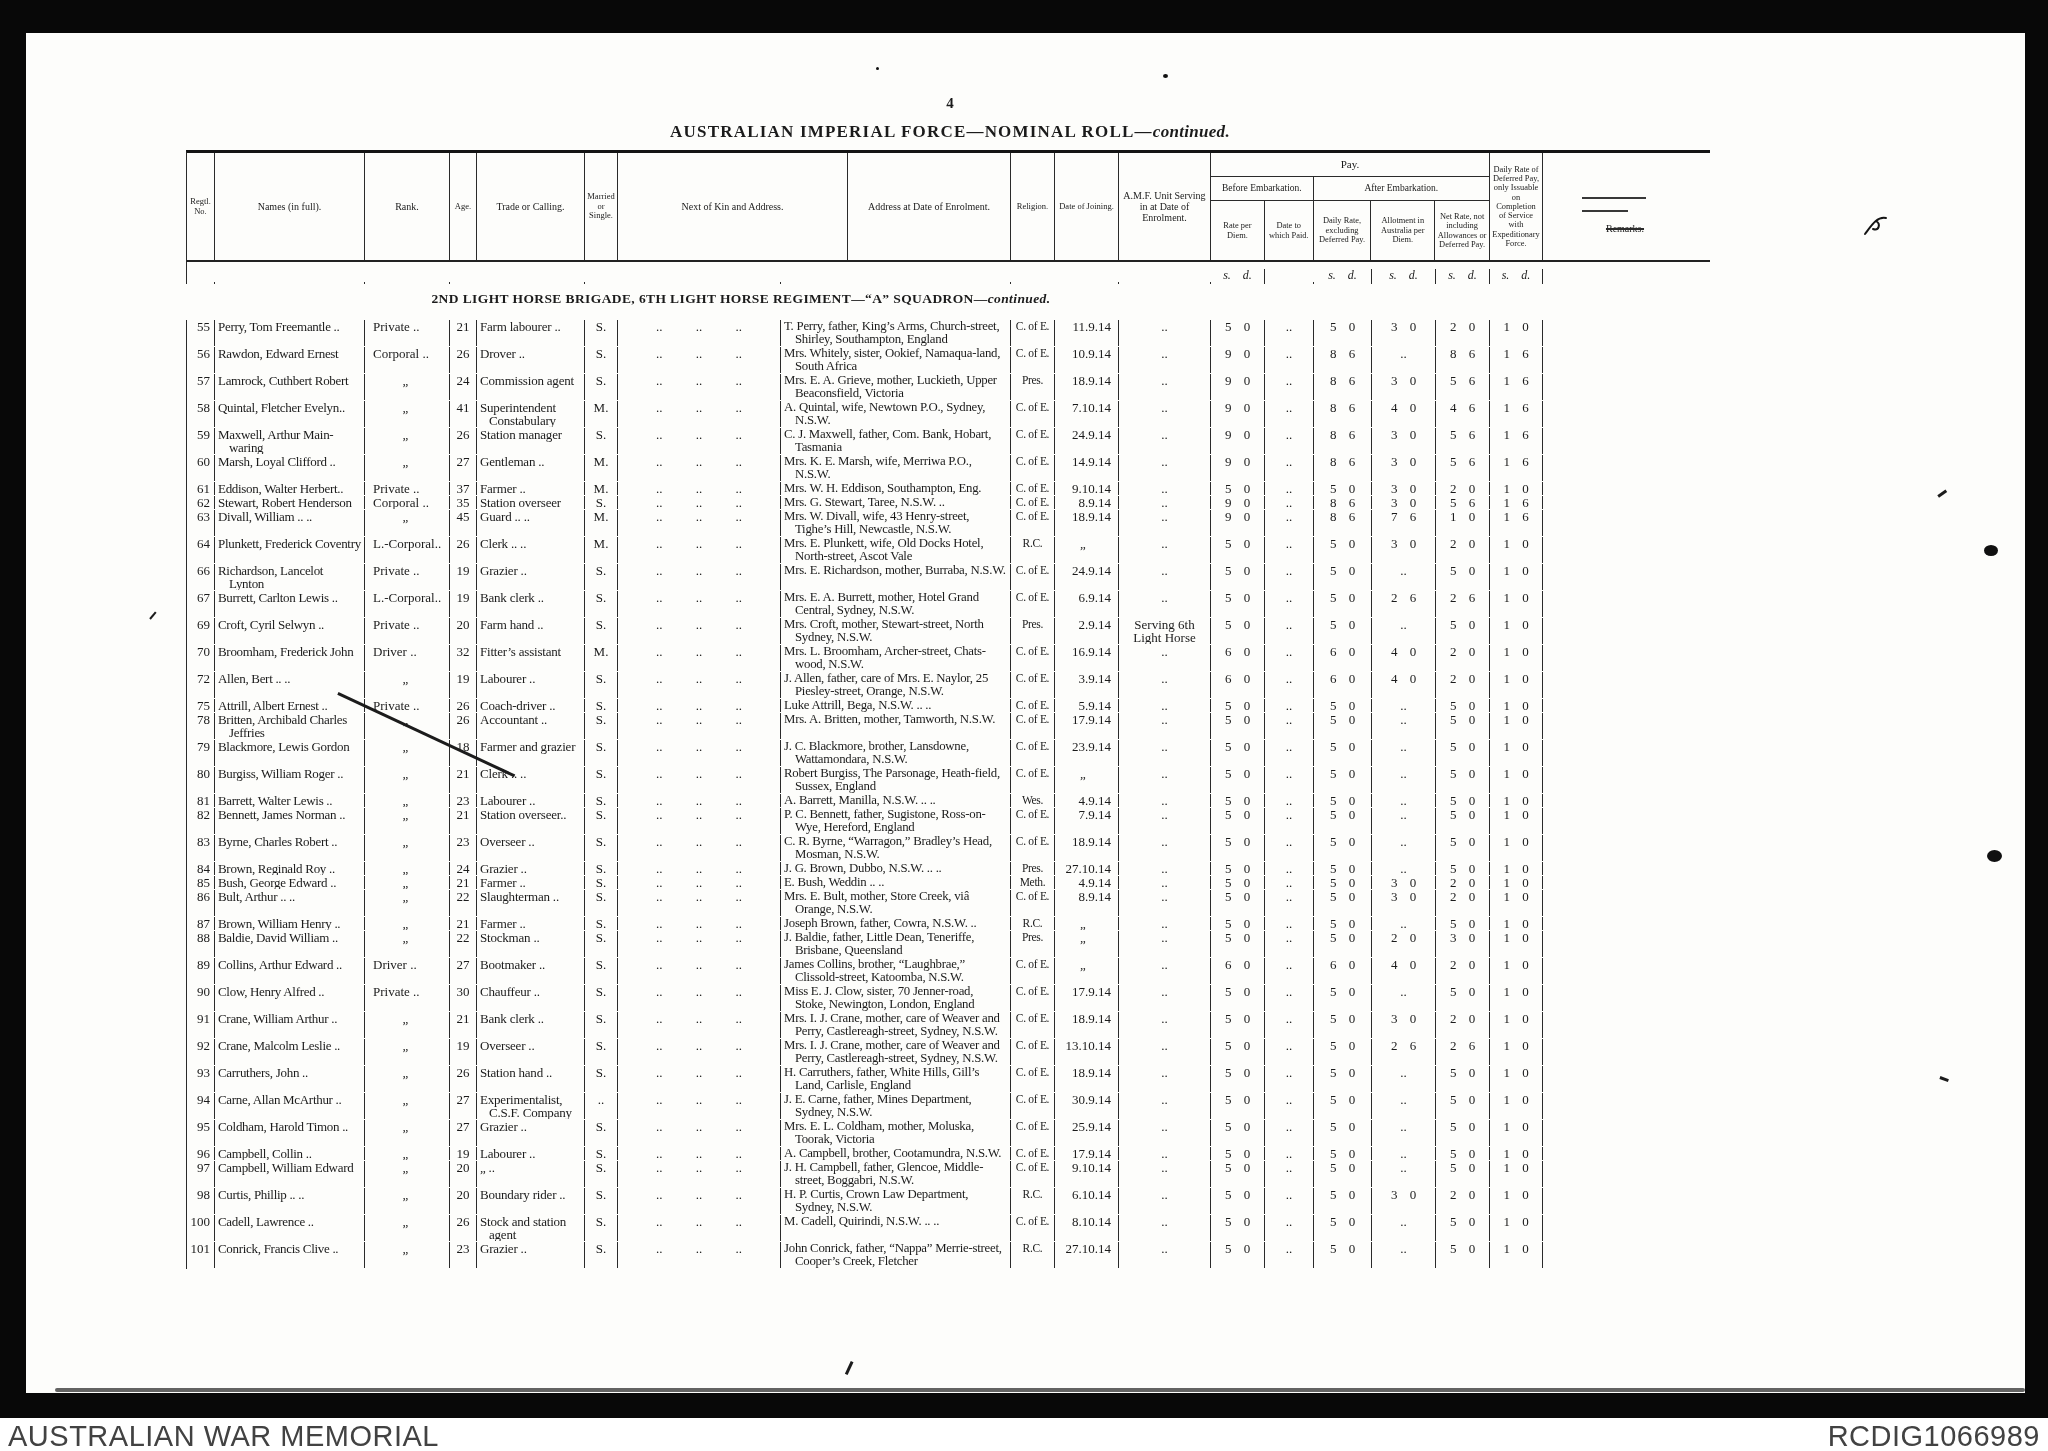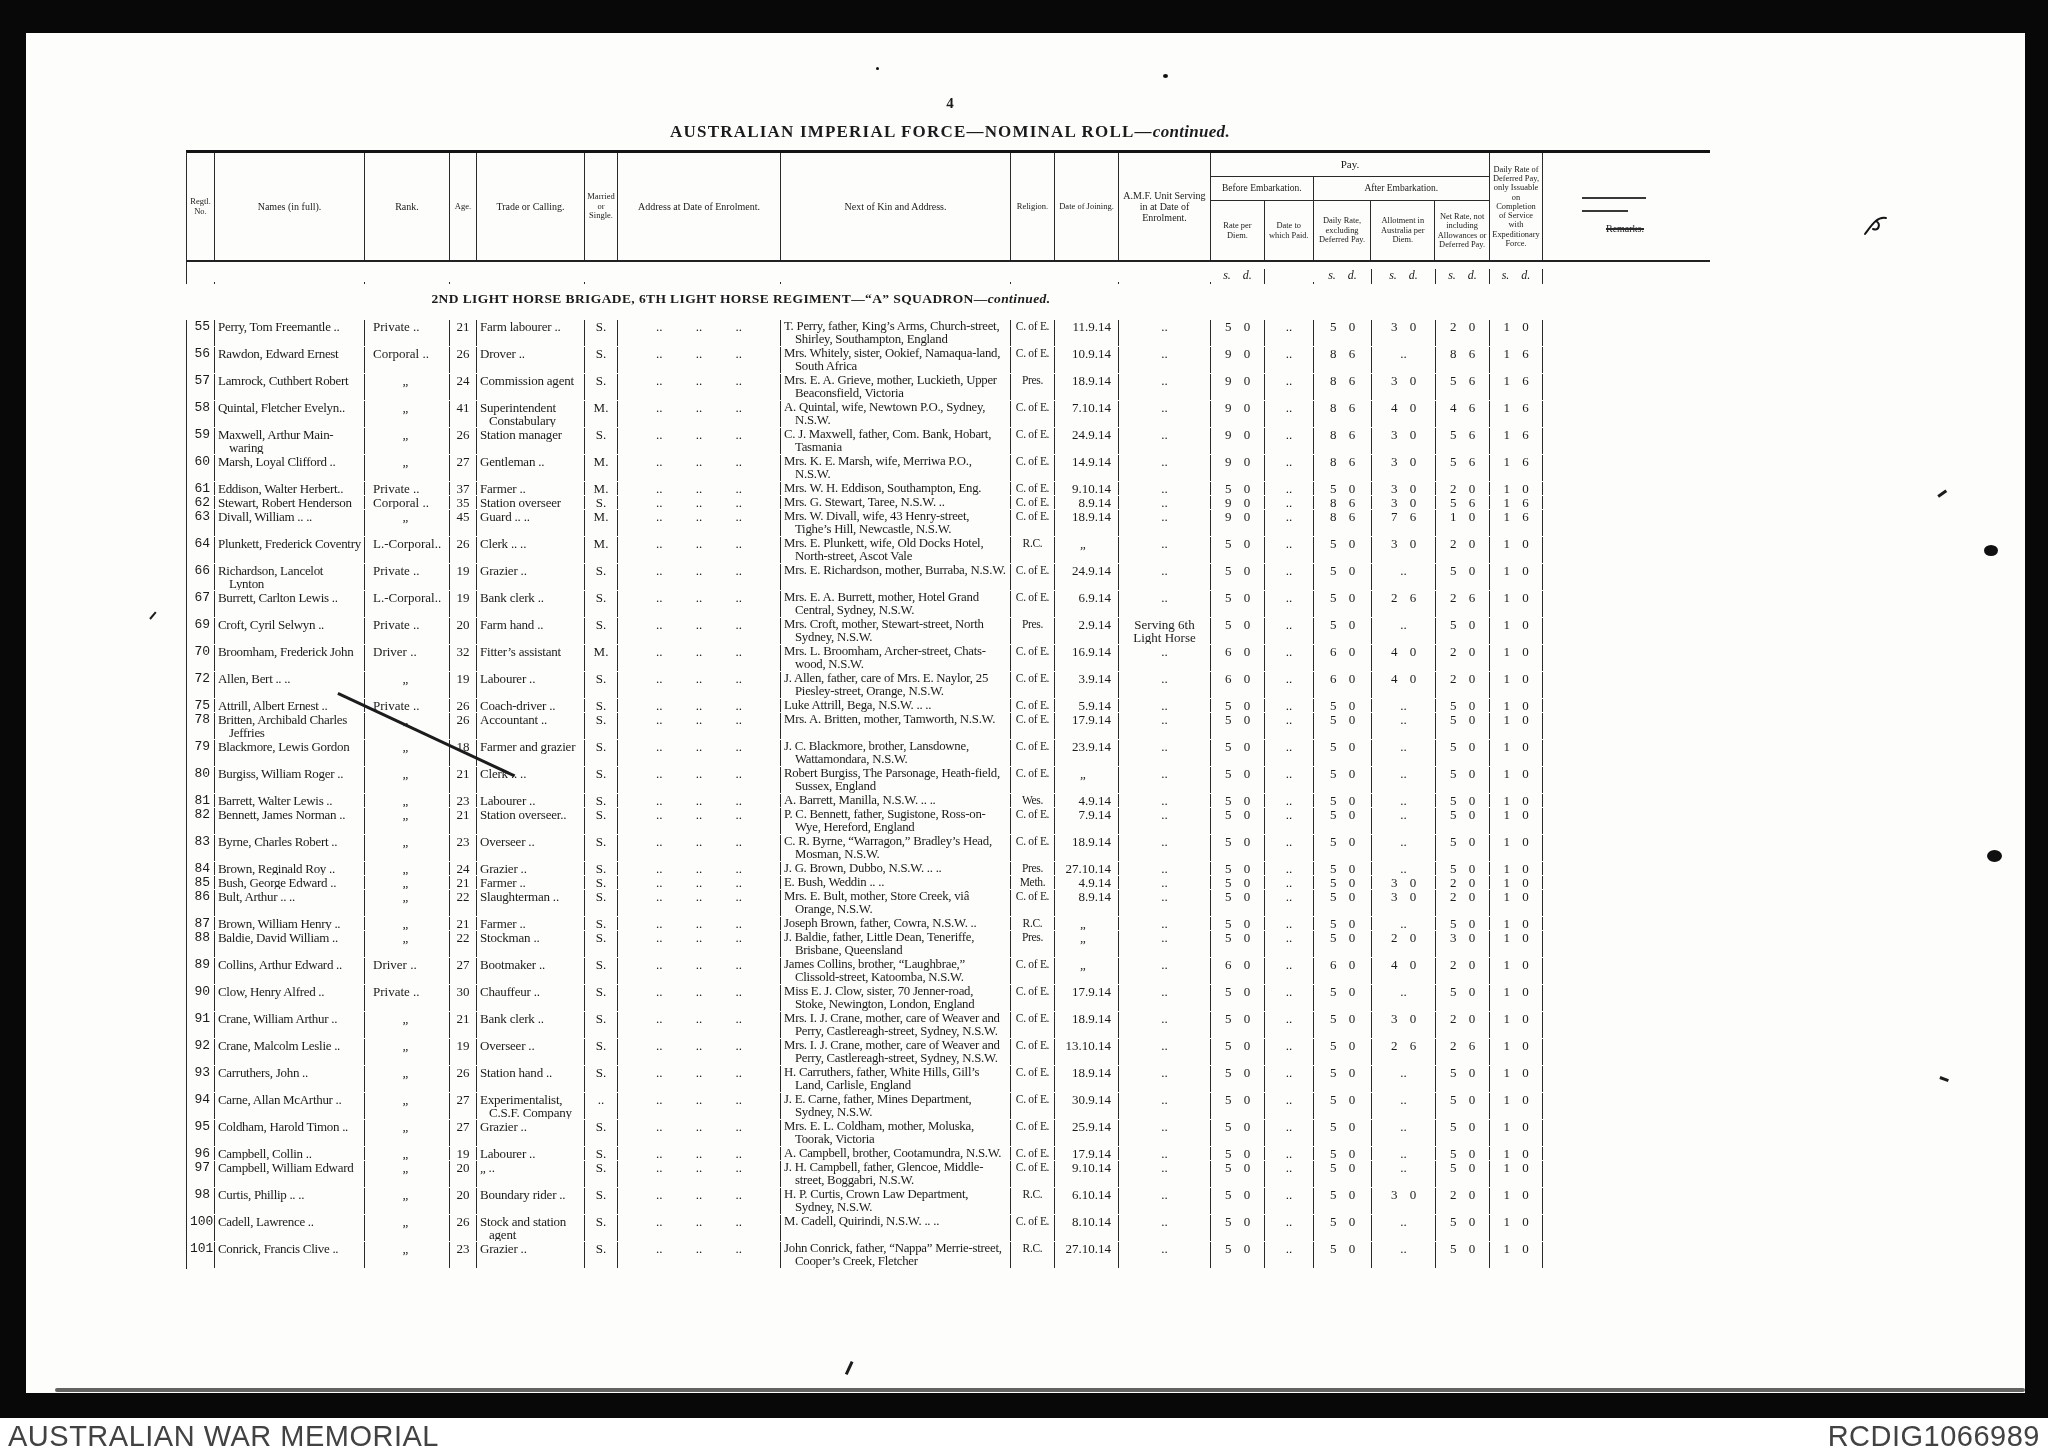--- a/index.html
+++ b/index.html
@@ -56,21 +56,21 @@
   #squadron-row{height:36px;position:relative;}
   #squadron-heading{position:absolute;left:0;top:7px;width:1110px;text-align:center;
       font-size:13.5px;font-weight:bold;letter-spacing:.4px;}
   #squadron-heading .it{font-style:italic;font-weight:bold;}
 
   
   .row{display:flex;align-items:stretch;border-left:1px solid #2a2a2a;padding-bottom:1px;}
   .cell{box-sizing:border-box;border-right:1px solid #2a2a2a;padding:0 3px;
         font-size:13px;line-height:13px;overflow:hidden;}
   .cell.c-rem{border-right:none;}
-  .cell.c-no{text-align:right;padding-right:4px;font-family:Liberation Mono, monospace;}
+  .cell.c-no{text-align:right;padding-right:4px;}
   .cell.c-name{letter-spacing:-.3px;padding-left:14px;text-indent:-11px;}
   .cell.c-rank{padding-left:8px;}
   .cell.c-age{text-align:center;padding:0;}
   .cell.c-trade{padding-left:12px;text-indent:-9px;letter-spacing:-.2px;}
   .cell.c-ms{text-align:center;padding:0;}
   .cell.c-addr{text-align:center;word-spacing:30px;color:#222;}
   .cell.c-nok{padding-left:14px;text-indent:-11px;letter-spacing:-.25px;font-size:12.8px;}
   .cell.c-rel{text-align:center;padding:0 1px;font-size:11.5px;letter-spacing:-.3px;}
   .cell.c-date{text-align:right;padding-right:7px;}
   .cell.c-amf{text-align:center;}
@@ -106,22 +106,22 @@
 
 <div id="roll-table">
 
   <div class="hdr">
     <div class="hc small c-no">Regtl. No.</div>
     <div class="hc c-name">Names (in full).</div>
     <div class="hc c-rank">Rank.</div>
     <div class="hc small c-age">Age.</div>
     <div class="hc c-trade">Trade or Calling.</div>
     <div class="hc small c-ms">Married or Single.</div>
+    <div class="hc c-nok">Next of Kin and Address.</div>
     <div class="hc c-addr">Address at Date of Enrolment.</div>
-    <div class="hc c-nok">Next of Kin and Address.</div>
     <div class="hc small c-rel">Religion.</div>
     <div class="hc small c-date">Date of Joining.</div>
     <div class="hc c-amf">A.M.F. Unit Serving in at Date of Enrolment.</div>
 
     <div class="hc pay-group" style="width:279px">
       <div class="pay-top">
           <span>Pay.</span>
         </div>
       <div class="pay-mid">
         <div class="pay-before" style="width:103px">Before Embarkation.</div>

